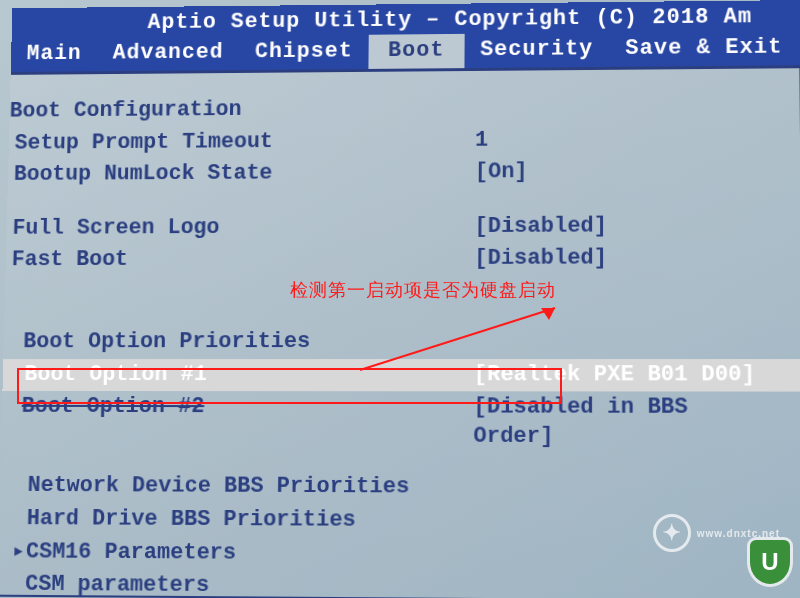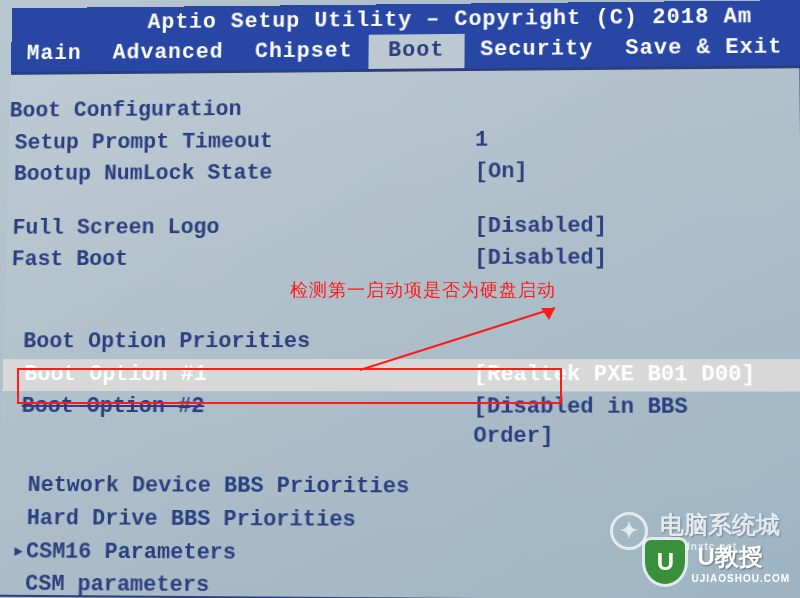--- a/index.html
+++ b/index.html
@@ -241,23 +241,18 @@
 <div class="anno-text">检测第一启动项是否为硬盘启动</div>
 <div class="anno-box"></div>
 <svg class="anno-arrow" viewBox="0 0 220 80">
   <line x1="5" y1="70" x2="200" y2="8" stroke="#ff1a1a" stroke-width="2"></line>
   <polygon points="200,8 186,8 194,20" fill="#ff1a1a"></polygon>
 </svg>
 
 <div class="wm1">
   <div class="wm-circle">✦</div>
   <div style="margin-left:6px;">
-    <span class="wm-label">电脑系统城</span>
     <span class="wm-sub">www.dnxtc.net</span>
   </div>
 </div>
 <div class="wm2">
   <div class="wm-shield">U</div>
-  <div style="margin-left:6px;">
-    <span class="wm-label">U教授</span>
-    <span class="wm-sub">UJIAOSHOU.COM</span>
-  </div>
 </div>
 
 </body></html>

